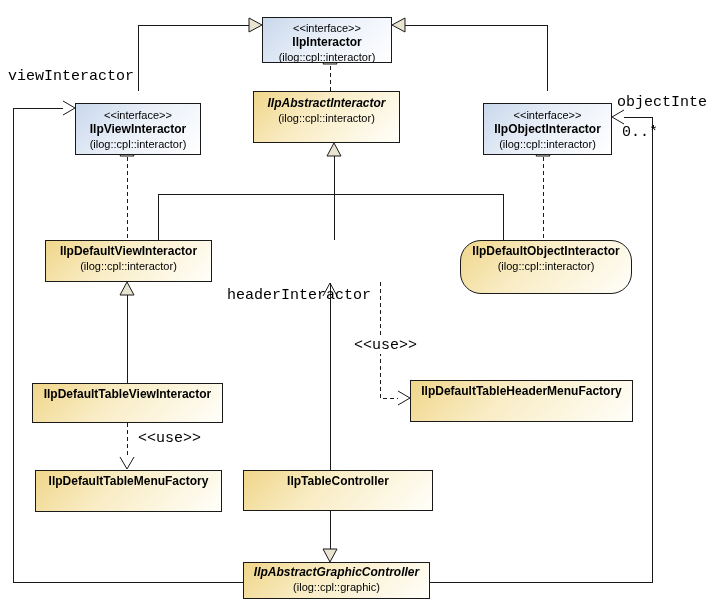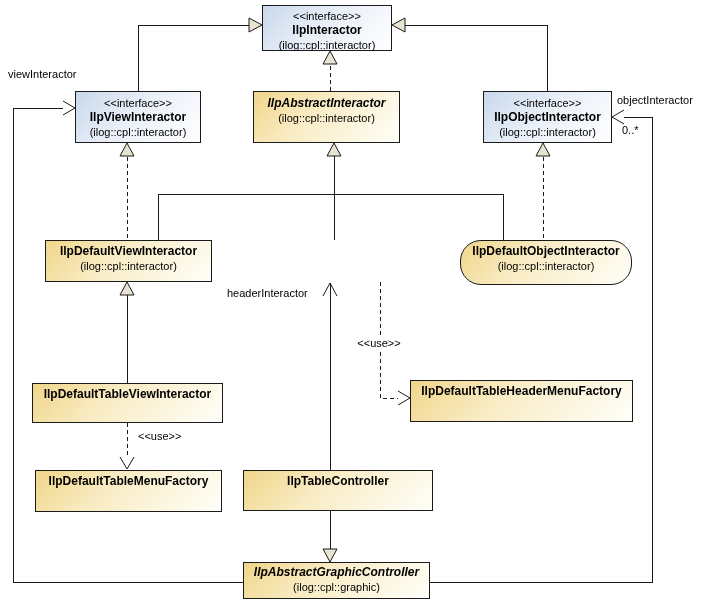--- a/index.html
+++ b/index.html
@@ -9,27 +9,27 @@
   }
   svg.wires { position:absolute; left:0; top:0; width:706px; height:606px; }
   svg .solid   { stroke:#1a1a1a; stroke-width:1; fill:none; shape-rendering:crispEdges; }
   svg .dashed  { stroke:#1a1a1a; stroke-width:1; fill:none; stroke-dasharray:4,3; shape-rendering:crispEdges; }
   svg .tri     { stroke:#1a1a1a; stroke-width:1; fill:#e9e3d2; }
   svg .openarrow { stroke:#1a1a1a; stroke-width:1; fill:none; }
   .node {
     position:absolute; border:1px solid #1a1a1a; text-align:center;
     padding-top:3px; color:#000;
   }
-  .node.iface { background:linear-gradient(135deg,#c9d8ec 0%,#e9eff8 45%,#ffffff 100%); }
+  .node.iface { background:linear-gradient(135deg,#c9d8ec 0%,#e9eff8 45%,#ffffff 100%);margin-top:12px; }
   .node.cls   { background:linear-gradient(135deg,#f0d68a 0%,#f9ecc4 40%,#fffffa 100%); }
   .stereo { font-size:11px; line-height:14px; }
   .cname  { font-size:12px; font-weight:bold; line-height:15px; white-space:nowrap; }
   .node.abstract .cname { font-style:italic; }
   .pkg    { font-size:11px; line-height:14px; }
-  .elabel { position:absolute; font-size:11px; color:#000; white-space:nowrap; }
+  .elabel { position:absolute; font-size:15px; color:#000; white-space:nowrap;font-family:Liberation Mono, monospace; }
   .elabel.onwire { background:#ffffff; padding:0 2px; text-align:center; }
 </style>
 </head>
 <body>
 
 <div class="canvas">
 
   <svg class="wires" viewBox="0 0 706 606">
 
     <g>
@@ -123,21 +123,21 @@
     <div class="cname">IlpObjectInteractor</div>
     <div class="pkg">(ilog::cpl::interactor)</div>
   </div>
 
   <div class="node cls" style="left:45px;top:240px;width:167px;height:42px;">
     <div class="cname">IlpDefaultViewInteractor</div>
     <div class="pkg">(ilog::cpl::interactor)</div>
   </div>
 
 
-  <div class="node cls" style="left:460px;top:240px;width:172px;height:45px;border-radius:21px;">
+  <div class="node cls" style="left:460px;top:240px;width:172px;height:54px;border-radius:21px;">
     <div class="cname">IlpDefaultObjectInteractor</div>
     <div class="pkg">(ilog::cpl::interactor)</div>
   </div>
 
   <div class="node cls" style="left:32px;top:383px;width:191px;height:40px;">
     <div class="cname">IlpDefaultTableViewInteractor</div>
   </div>
 
   <div class="node cls" style="left:410px;top:380px;width:223px;height:42px;">
     <div class="cname">IlpDefaultTableHeaderMenuFactory</div>

